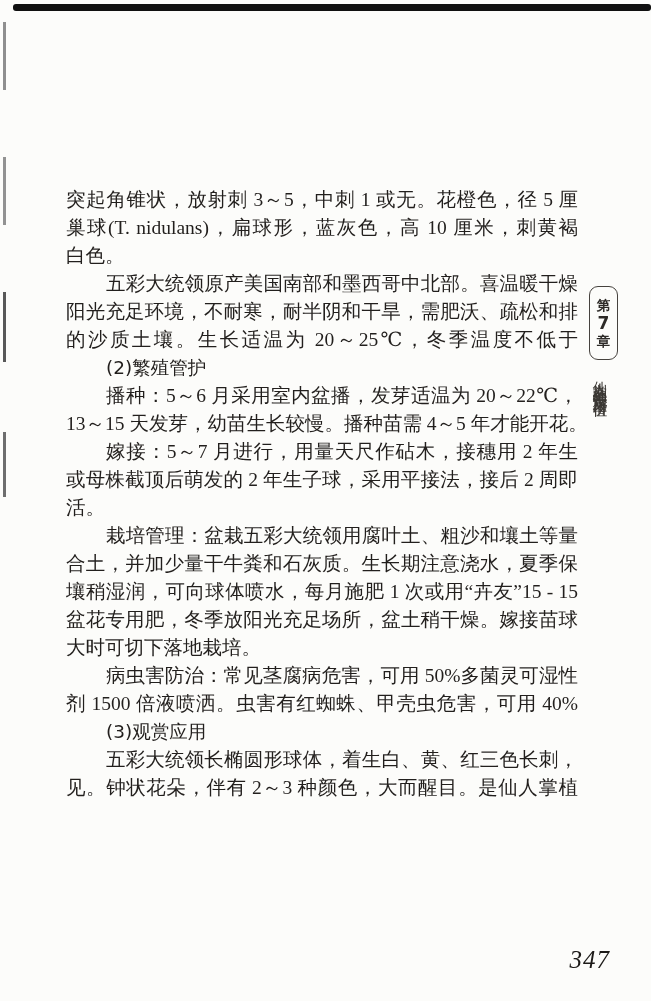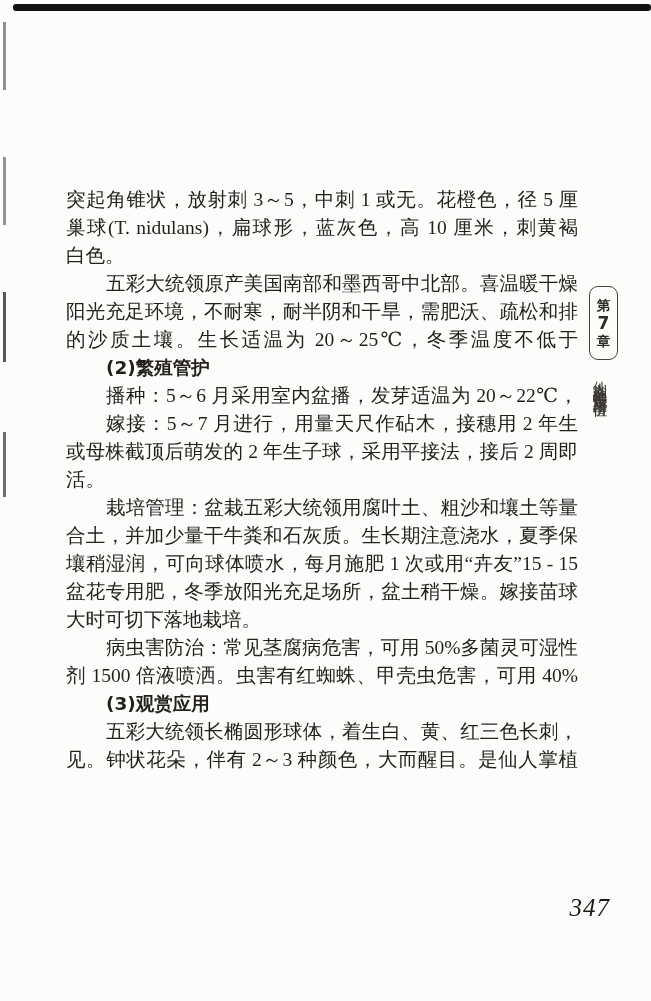--- a/index.html
+++ b/index.html
@@ -44,21 +44,21 @@
     white-space: nowrap;
     overflow: hidden;
   }
   .fill {
     white-space: normal;
     text-align: justify;
     text-align-last: justify;
   }
   .indent { padding-left: 40px; }
   .bold {
-    font-weight: bold;
+    font-weight: normal;
     font-family: "DejaVu Sans", "Liberation Sans", sans-serif;
     font-size: 18.5px;
   }
 
   
   .chapter-badge {
     position: absolute;
     left: 589px; top: 286px;
     width: 27px; height: 72px;
     border: 1.5px solid #46423e;
@@ -89,21 +89,21 @@
     text-orientation: upright;
     font-size: 14.5px;
     letter-spacing: 2px;
     color: #3a3733;
     font-family: "Liberation Serif", "DejaVu Serif", serif;
   }
 
   
   .page-number {
     position: absolute;
-    left: 500px; top: 894px;
+    left: 500px; top: 946px;
     width: 110px;
     text-align: right;
     font-size: 25px;
     font-style: italic;
     letter-spacing: 1px;
     color: #1c1a18;
     font-family: "Liberation Serif", serif;
   }
 </style>
 </head>
@@ -119,20 +119,21 @@
 
   <div class="text-block">
     <div class="line fill">突起角锥状，放射刺 3～5，中刺 1 或无。花橙色，径 5 厘米。鹤</div>
     <div class="line fill">巢球(T. nidulans)，扁球形，蓝灰色，高 10 厘米，刺黄褐色。花黄</div>
     <div class="line">白色。</div>
     <div class="line indent fill">五彩大统领原产美国南部和墨西哥中北部。喜温暖干燥和</div>
     <div class="line fill">阳光充足环境，不耐寒，耐半阴和干旱，需肥沃、疏松和排水良好</div>
     <div class="line fill">的沙质土壤。生长适温为 20～25℃，冬季温度不低于 10℃。</div>
     <div class="line indent bold">(2)繁殖管护</div>
     <div class="line indent fill">播种：5～6 月采用室内盆播，发芽适温为 20～22℃，播后</div>
+    <div class="line">13～15 天发芽，幼苗生长较慢。播种苗需 4～5 年才能开花。</div>
     <div class="line indent fill">嫁接：5～7 月进行，用量天尺作砧木，接穗用 2 年生实生苗</div>
     <div class="line fill">或母株截顶后萌发的 2 年生子球，采用平接法，接后 2 周即可成</div>
     <div class="line">活。</div>
     <div class="line indent fill">栽培管理：盆栽五彩大统领用腐叶土、粗沙和壤土等量的混</div>
     <div class="line fill">合土，并加少量干牛粪和石灰质。生长期注意浇水，夏季保持土</div>
     <div class="line fill">壤稍湿润，可向球体喷水，每月施肥 1 次或用“卉友”15 - 15 - 30</div>
     <div class="line fill">盆花专用肥，冬季放阳光充足场所，盆土稍干燥。嫁接苗球体较</div>
     <div class="line">大时可切下落地栽培。</div>
     <div class="line indent fill">病虫害防治：常见茎腐病危害，可用 50%多菌灵可湿性粉</div>
     <div class="line fill">剂 1500 倍液喷洒。虫害有红蜘蛛、甲壳虫危害，可用 40%氧化</div>

